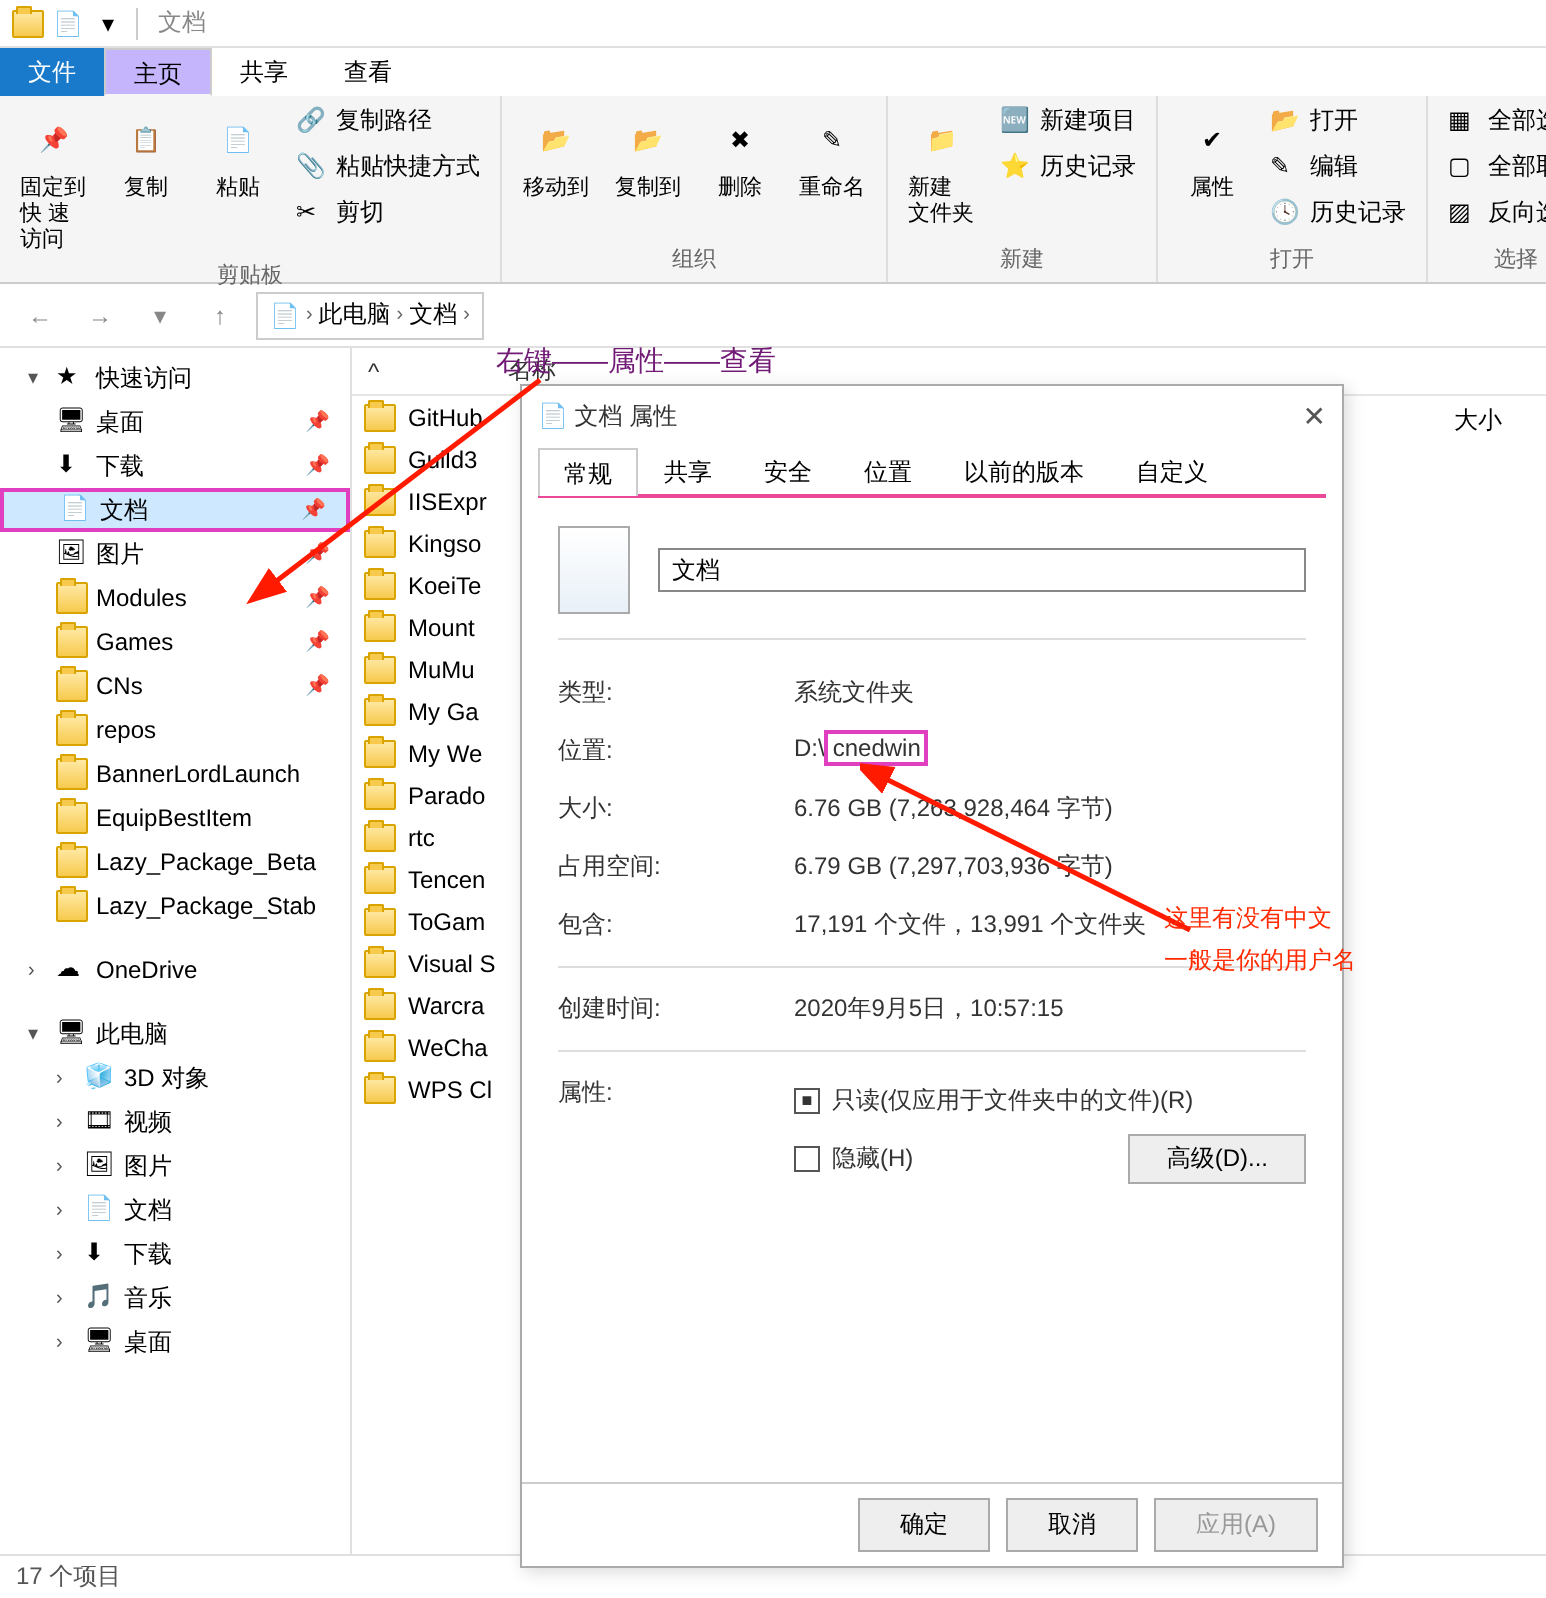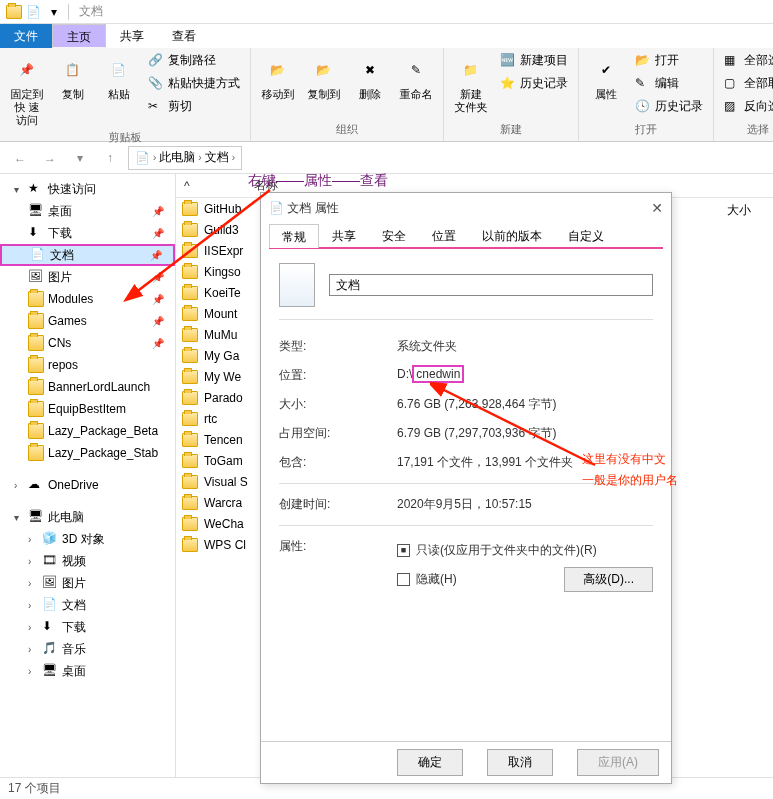--- a/index.html
+++ b/index.html
@@ -17,21 +17,21 @@
 .ribbon-tab.file { background: #1979ca; color: #fff; }
 .ribbon-tab.active { border: 1px solid #ccc; border-bottom: 1px solid #f5f5f5; background: #c4b5fd; }
 
 
 .ribbon { height: 94px; background: #f5f5f5; border-bottom: 1px solid #ccc; display: flex; }
 .ribbon-group { border-right: 1px solid #ddd; padding: 2px 6px; display: flex; flex-direction: column; justify-content: space-between; }
 .ribbon-group-content { display: flex; gap: 4px; }
 .ribbon-group-label { text-align: center; color: #666; font-size: 11px; padding: 2px 0; }
 .big-btn { display: flex; flex-direction: column; align-items: center; justify-content: flex-start; padding: 4px 4px 0; gap: 2px; cursor: pointer; min-width: 42px; }
 .big-btn .ico { width: 32px; height: 32px; display: flex; align-items: center; justify-content: center; }
-.big-btn .lbl { text-align: center; line-height: 1.2; font-size: 11px; }
+.big-btn .lbl { line-height: 1.2; font-size: 11px; }
 .small-row { display: flex; flex-direction: column; gap: 2px; }
 .small-btn { display: flex; align-items: center; gap: 4px; padding: 2px 4px; cursor: pointer; font-size: 11px; white-space: nowrap; }
 .small-btn .sico { width: 16px; height: 16px; }
 
 
 .navbar { height: 32px; display: flex; align-items: center; padding: 0 8px; gap: 6px; border-bottom: 1px solid #e0e0e0; }
 .nav-arrow { width: 24px; height: 24px; border-radius: 2px; display: flex; align-items: center; justify-content: center; color: #888; cursor: pointer; }
 .crumb-box { flex: 0 0 auto; display: flex; align-items: center; gap: 3px; border: 1px solid #ccc; height: 24px; padding: 0 6px; background: #fff; }
 .crumb-box .sep-caret { color: #666; font-size: 10px; }
 
@@ -66,21 +66,21 @@
 .name-field { flex:1; border: 1px solid #888; height: 22px; padding: 2px 6px; }
 .prop-row { display: flex; padding: 6px 0; gap: 40px; }
 .prop-k { width: 78px; color: #333; }
 .prop-v { flex: 1; color: #333; }
 .loc-hl { border: 2px solid #e040c0; padding: 0 2px; }
 .divider { border-top: 1px solid #ddd; margin: 6px 0; }
 .chk-row { display: flex; align-items: center; gap: 6px; padding: 4px 0; }
 .chk { width: 13px; height: 13px; border: 1px solid #555; }
 .chk.checked::after { content: "■"; display:block; font-size:9px; line-height:11px; text-align:center; }
 .adv-btn { margin-left: auto; border: 1px solid #aaa; background: #eee; padding: 3px 18px; cursor: pointer; }
-.props-footer { height: 42px; border-top: 1px solid #ccc; display: flex; align-items: center; justify-content: flex-end; gap: 24px; padding: 0 12px; }
+.props-footer { height: 42px; border-top: 1px solid #ccc; display: flex; align-items: center; justify-content: flex-end; gap: 8px; padding: 0 12px; }
 .props-footer button { border: 1px solid #aaa; background: #eee; padding: 4px 20px; cursor: pointer; }
 .props-footer button.disabled { color: #999; }
 
 
 .anno1 { position: absolute; left: 248px; top: 172px; color: #701a75; font-size: 14px; z-index: 30; }
 .anno2 { position: absolute; left: 582px; top: 448px; color: #ff2a00; font-size: 14px; z-index: 30; line-height: 1.5; }
 .arrow-svg { position: absolute; z-index: 25; pointer-events: none; }
 
 .status { height: 22px; border-top: 1px solid #e0e0e0; display: flex; align-items: center; padding: 0 8px; color: #555; }
 

